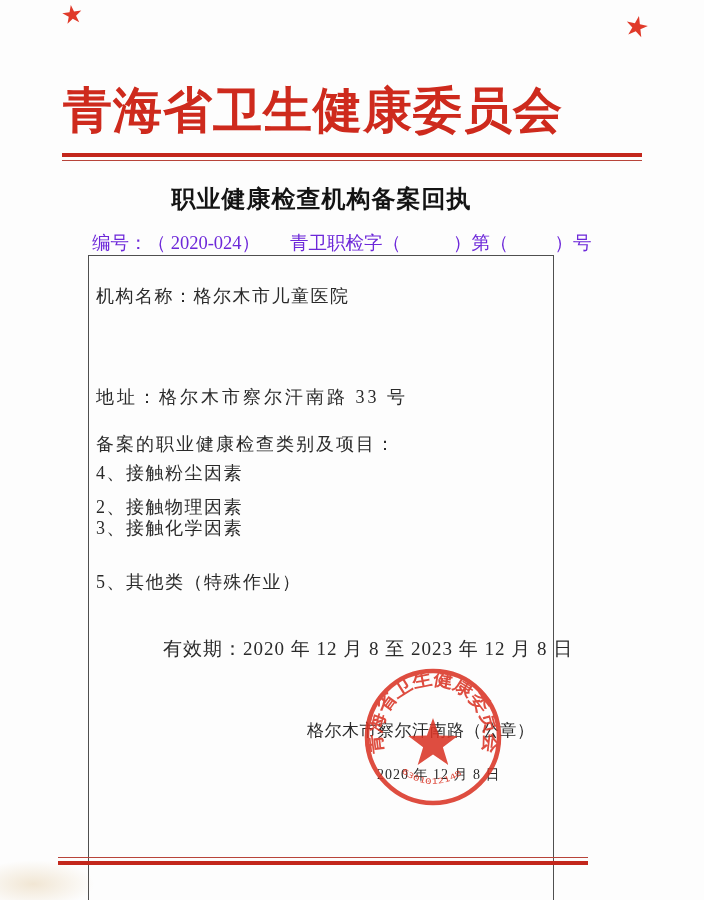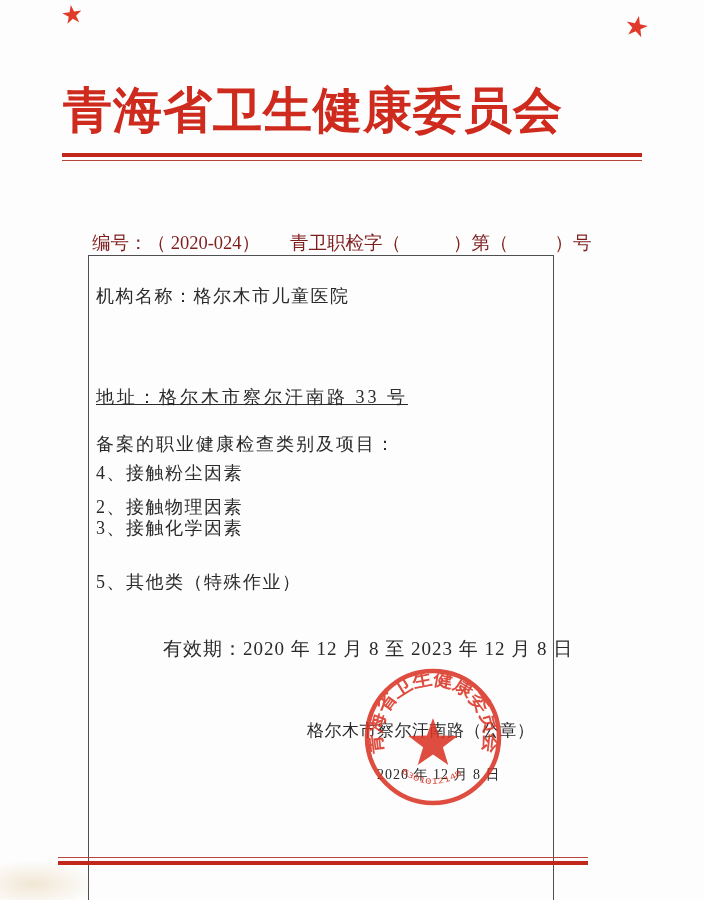--- a/index.html
+++ b/index.html
@@ -28,35 +28,35 @@
   }
   .subtitle{
     position:absolute;left:88px;top:183px;width:467px;
     text-align:center;font-size:24px;font-weight:bold;color:#141414;
     font-family:"Liberation Sans","DejaVu Sans",sans-serif;
     letter-spacing:1px;margin:0;
   }
   
   .serial{
     position:absolute;left:92px;top:230px;width:470px;
-    font-size:18.5px;color:#7f1d1d;white-space:nowrap;
+    font-size:18.5px;color:#6d28d9;white-space:nowrap;
   }
   .serial span{display:inline-block;}
   .serial .g1{margin-right:30px;}
   .serial .g2{margin-right:52px;}
   .serial .g3{margin-right:46px;}
   
   .box{
     position:absolute;left:88px;top:255px;width:466px;height:735px;
     box-sizing:border-box;border:1.5px solid #4f4f4f;background:transparent;
   }
   .line{position:absolute;left:7px;white-space:nowrap;font-size:18px;letter-spacing:1.5px;color:#2a2a2a;}
   .f0{top:28px;}
   .f1{top:80px;}
-  .f2{top:129px;letter-spacing:3px;text-decoration:underline;}
+  .f2{top:129px;letter-spacing:3px;}
   .cat-head{top:176px;letter-spacing:2px;}
   .cat{letter-spacing:1.5px;}
   .c0{top:205px;} .c1{top:232px;margin-top:7px;} .c2{top:260px;} .c3{top:287px;} .c4{top:314px;}
   .validity{top:380px;left:74px;font-size:19px;letter-spacing:1px;}
   .issuer{top:463px;left:218px;font-size:17px;letter-spacing:0.5px;}
   .issue-date{top:510px;left:288px;font-size:14px;letter-spacing:1px;}
   
   .stamp{
     position:absolute;left:353px;top:657px;width:160px;height:160px;
     opacity:0.88;z-index:5;
@@ -77,20 +77,21 @@
 
 <div class="page">
 
   <span class="star star-tl">★</span>
   <span class="star star-tr">★</span>
 
   <h1 class="title">青海省卫生健康委员会</h1>
 
   <div class="rule-top"></div>
 
+  <h2 class="subtitle">职业健康检查机构备案回执</h2>
 
   <div class="serial">
     <span class="g1">编号：（ 2020-024）</span><span class="g2">青卫职检字（</span><span class="g3">）第（</span><span>）号</span>
   </div>
 
   <div class="box">
 
     <div class="line f0">
       <span>机构名称：</span><span>格尔木市儿童医院</span>
     </div>

